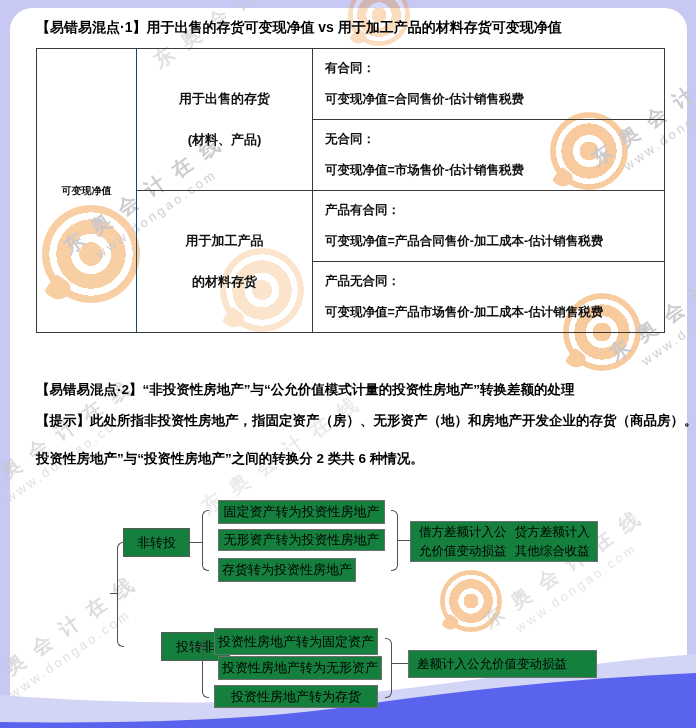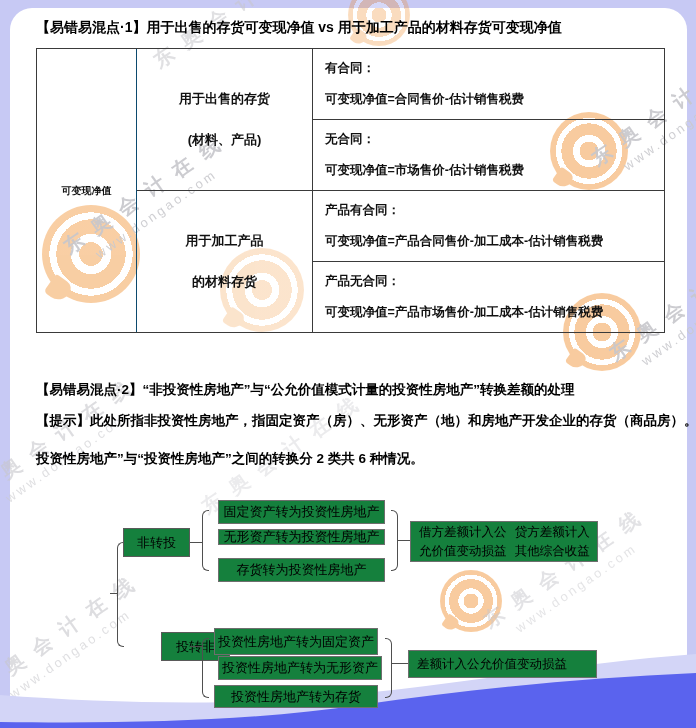--- a/index.html
+++ b/index.html
@@ -158,24 +158,24 @@
 
     <div class="tbox thin" style="left:123px;top:528px;width:67px;height:29px;">
       <span>非转投</span>
     </div>
     <div class="hline" style="left:190px;top:542px;width:13px;"></div>
     <div class="brk-l" style="left:202px;top:510px;height:61px;"></div>
 
     <div class="tbox" style="left:218px;top:500px;width:167px;height:24px;">
       <span>固定资产转为投资性房地产</span>
     </div>
-    <div class="tbox" style="left:218px;top:529px;width:167px;height:16px;">
+    <div class="tbox" style="left:218px;top:529px;width:167px;height:22px;">
       <span>无形资产转为投资性房地产</span>
     </div>
-    <div class="tbox" style="left:218px;top:558px;width:167px;height:24px;">
+    <div class="tbox" style="left:218px;top:558px;width:138px;height:24px;">
       <span>存货转为投资性房地产</span>
     </div>
 
     <div class="brk-r" style="left:391px;top:510px;height:61px;"></div>
     <div class="hline" style="left:397px;top:540px;width:13px;"></div>
     <div class="tbox left" style="left:410px;top:521px;width:188px;height:41px;">
       <div class="two-lines" style="font-size:12.5px;">
         <span>借方差额计入公允价值变动损益</span>
         <span>贷方差额计入其他综合收益</span>
       </div>

